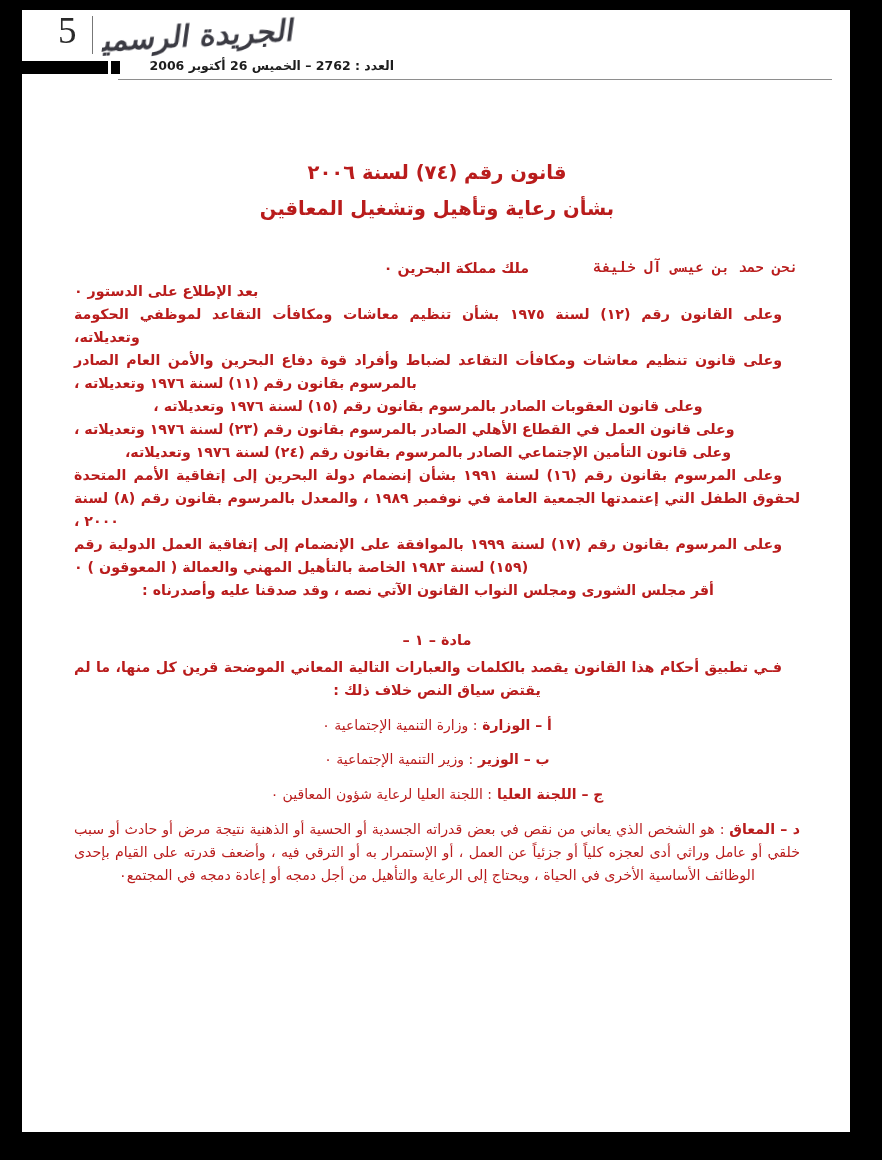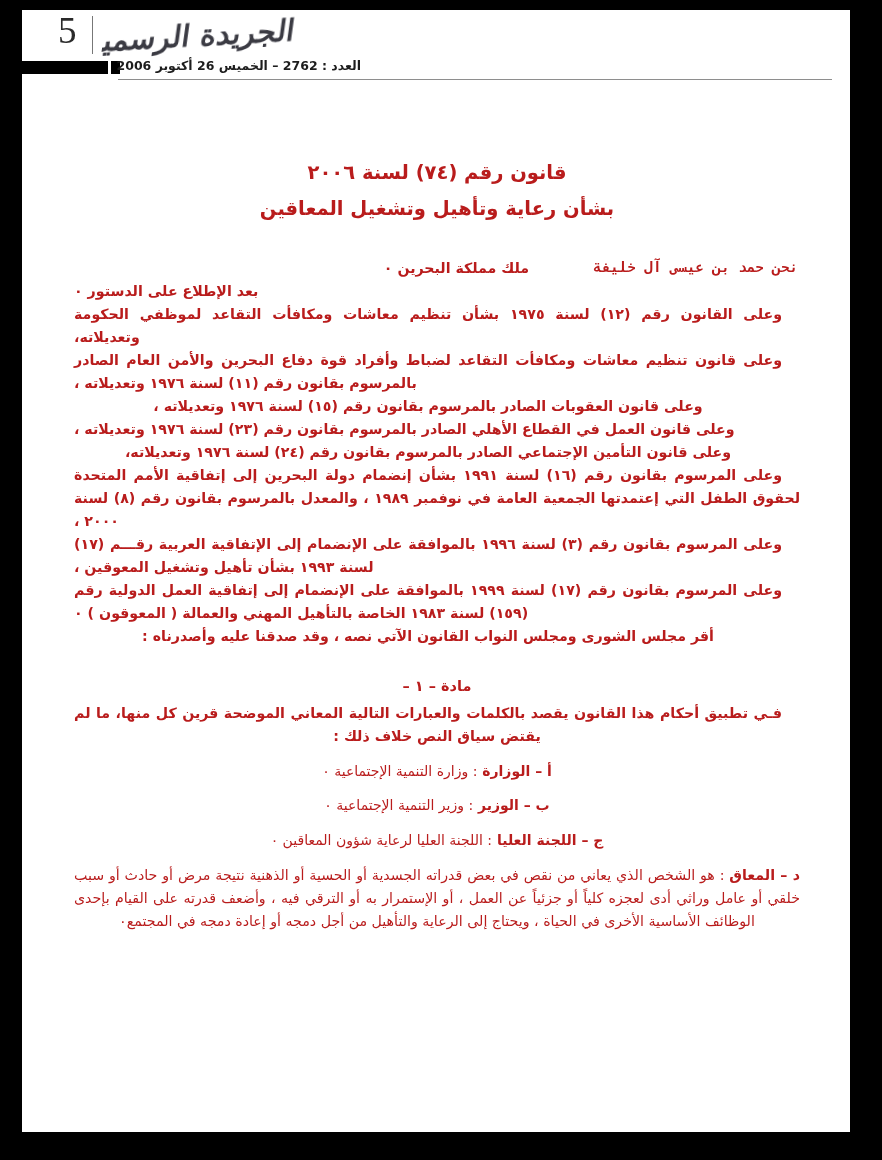--- a/index.html
+++ b/index.html
@@ -94,21 +94,21 @@
     content: "";
     position: absolute;
     right: -12px;
     top: 0;
     width: 9px;
     height: 13px;
     background: #000;
   }
   .issue-text {
     position: absolute;
-    right: 471px;
+    right: 438px;
     top: 0px;
     font-size: 12.5px;
     color: #1d1d1d;
     white-space: nowrap;
     font-family: "DejaVu Sans", "Liberation Sans", sans-serif;
     font-weight: bold;
     filter: blur(.2px);
   }
   .header-rule {
     position: absolute;
@@ -235,21 +235,20 @@
           <span class="king-title">ملك مملكة البحرين ٠</span>
         </div>
 
         <p class="clause right-only">بعد الإطلاع على الدستور ٠</p>
         <p class="clause">وعلى القانون رقم (١٢) لسنة ١٩٧٥ بشأن تنظيم معاشات ومكافأت التقاعد لموظفي الحكومة وتعديلاته،</p>
         <p class="clause">وعلى قانون تنظيم معاشات ومكافأت التقاعد لضباط وأفراد قوة دفاع البحرين والأمن العام الصادر بالمرسوم بقانون رقم (١١) لسنة ١٩٧٦ وتعديلاته ،</p>
         <p class="clause center-last">وعلى قانون العقوبات الصادر بالمرسوم بقانون رقم (١٥) لسنة ١٩٧٦ وتعديلاته ،</p>
         <p class="clause">وعلى قانون العمل في القطاع الأهلي الصادر بالمرسوم بقانون رقم (٢٣) لسنة ١٩٧٦ وتعديلاته ،</p>
         <p class="clause center-last">وعلى قانون التأمين الإجتماعي الصادر بالمرسوم بقانون رقم (٢٤) لسنة ١٩٧٦ وتعديلاته،</p>
         <p class="clause">وعلى المرسوم بقانون رقم (١٦) لسنة ١٩٩١ بشأن إنضمام دولة البحرين إلى إتفاقية الأمم المتحدة لحقوق الطفل التي إعتمدتها الجمعية العامة في نوفمبر ١٩٨٩ ، والمعدل بالمرسوم بقانون رقم (٨) لسنة ٢٠٠٠ ،</p>
-        <p class="clause">وعلى المرسوم بقانون رقم (٣) لسنة ١٩٩٦ بالموافقة على الإنضمام إلى الإتفاقية العربية رقـــم (١٧) لسنة ١٩٩٣ بشأن تأهيل وتشغيل المعوقين ،</p>
         <p class="clause">وعلى المرسوم بقانون رقم  (١٧) لسنة ١٩٩٩ بالموافقة على الإنضمام إلى إتفاقية العمل الدولية رقم (١٥٩) لسنة ١٩٨٣ الخاصة بالتأهيل المهني والعمالة ( المعوقون ) ٠</p>
         <p class="clause center-last">أقر مجلس الشورى ومجلس النواب القانون الآتي نصه ، وقد صدقنا عليه وأصدرناه :</p>
       </div>
 
       <div class="article-heading">مادة – ١ –</div>
 
       <p class="clause center-last">فـي تطبيق أحكام هذا القانون يقصد بالكلمات والعبارات التالية المعاني الموضحة قرين كل منها، ما لم يقتض سياق النص  خلاف ذلك :</p>
 
       <p class="defn">
         <span class="term">أ –</span>

